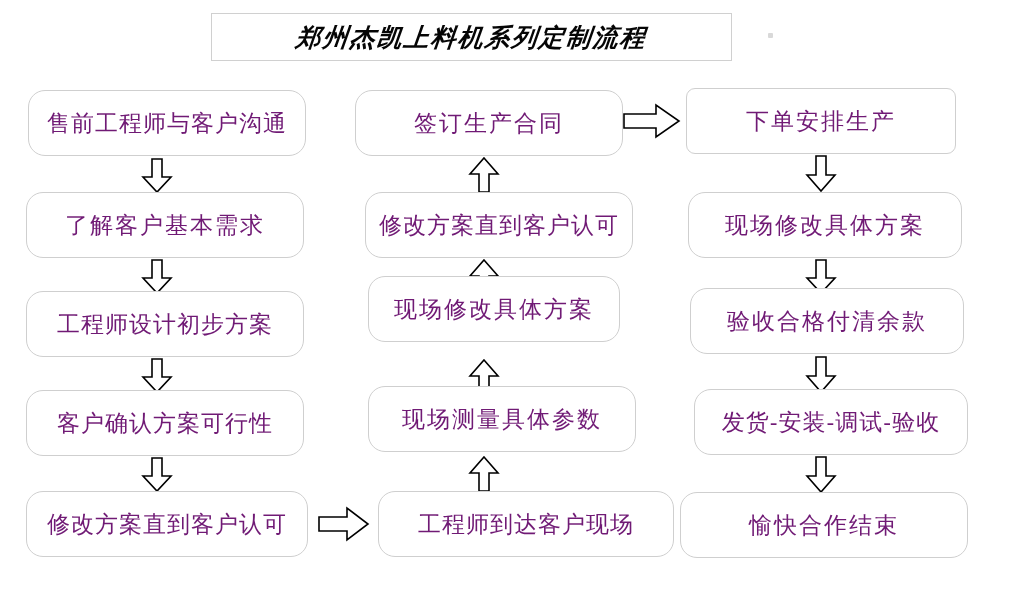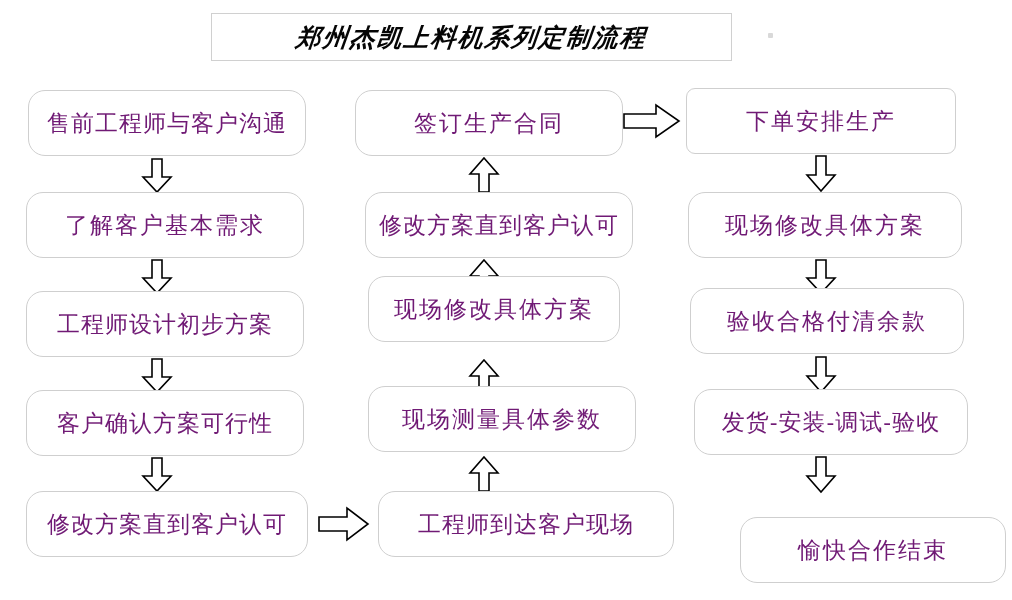--- a/index.html
+++ b/index.html
@@ -230,17 +230,17 @@
   <div class="node" style="left:694px; top:389px; width:274px; height:66px;">
     <span class="node-label">发货-安装-调试-验收</span>
   </div>
 
   <div class="arrow" style="left:804px; top:456px;">
     <svg width="34" height="38" viewBox="0 0 34 38">
       <polygon points="12,1 22,1 22,20 31,20 17,36 3,20 12,20" fill="#ffffff" stroke="#000000" stroke-width="1.6" stroke-linejoin="miter"></polygon>
     </svg>
   </div>
 
-  <div class="node" style="left:740px; top:492px; width:266px; height:66px;margin-top:25px;">
+  <div class="node" style="left:680px; top:492px; width:288px; height:66px;">
     <span class="node-label wide">愉快合作结束</span>
   </div>
 
 </div>
 
 </body></html>

